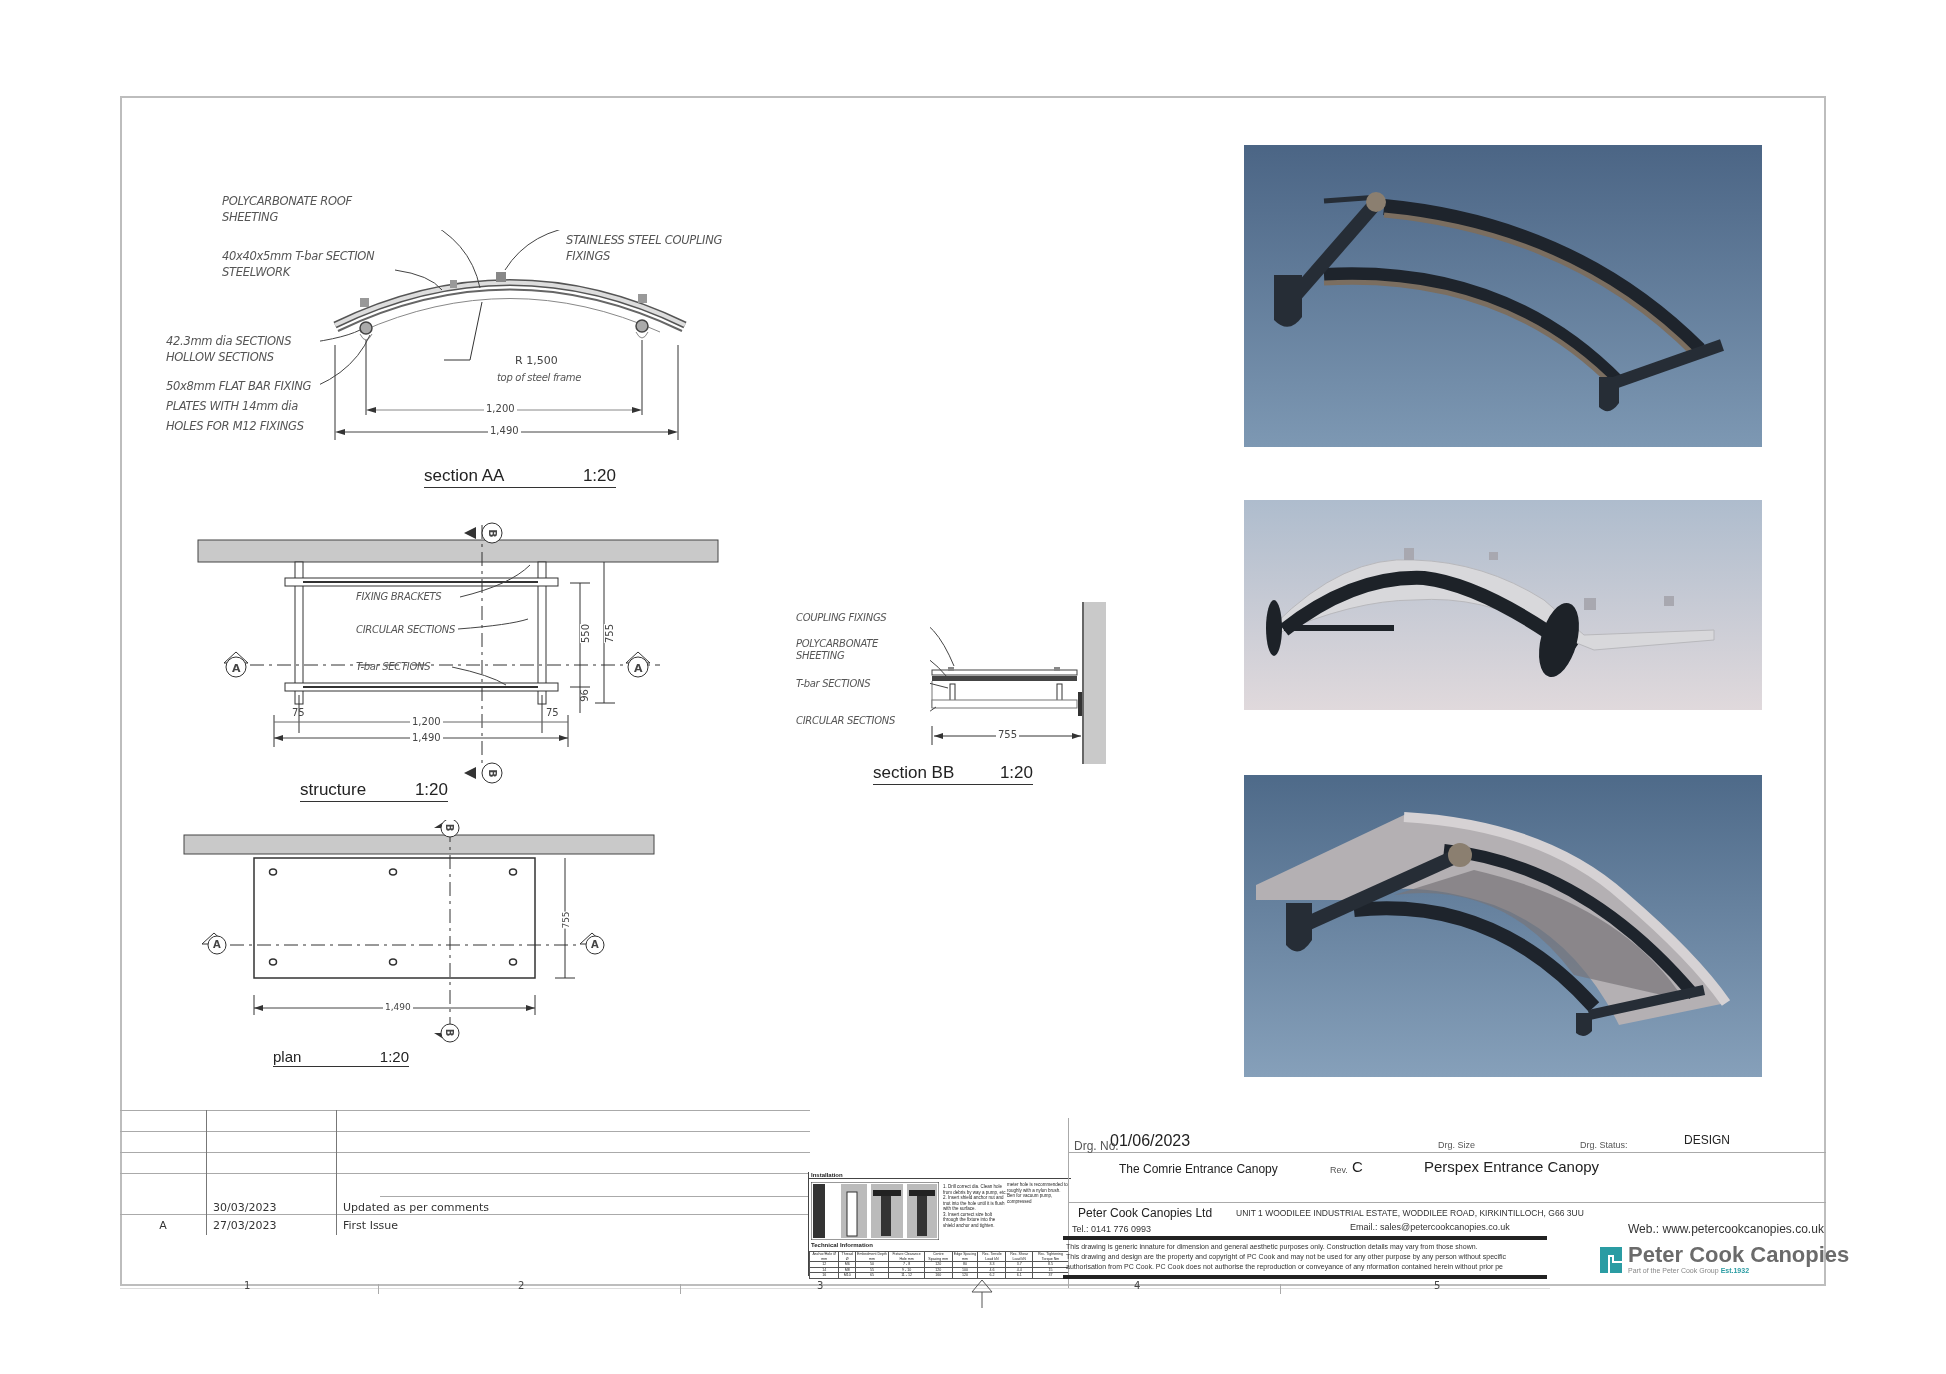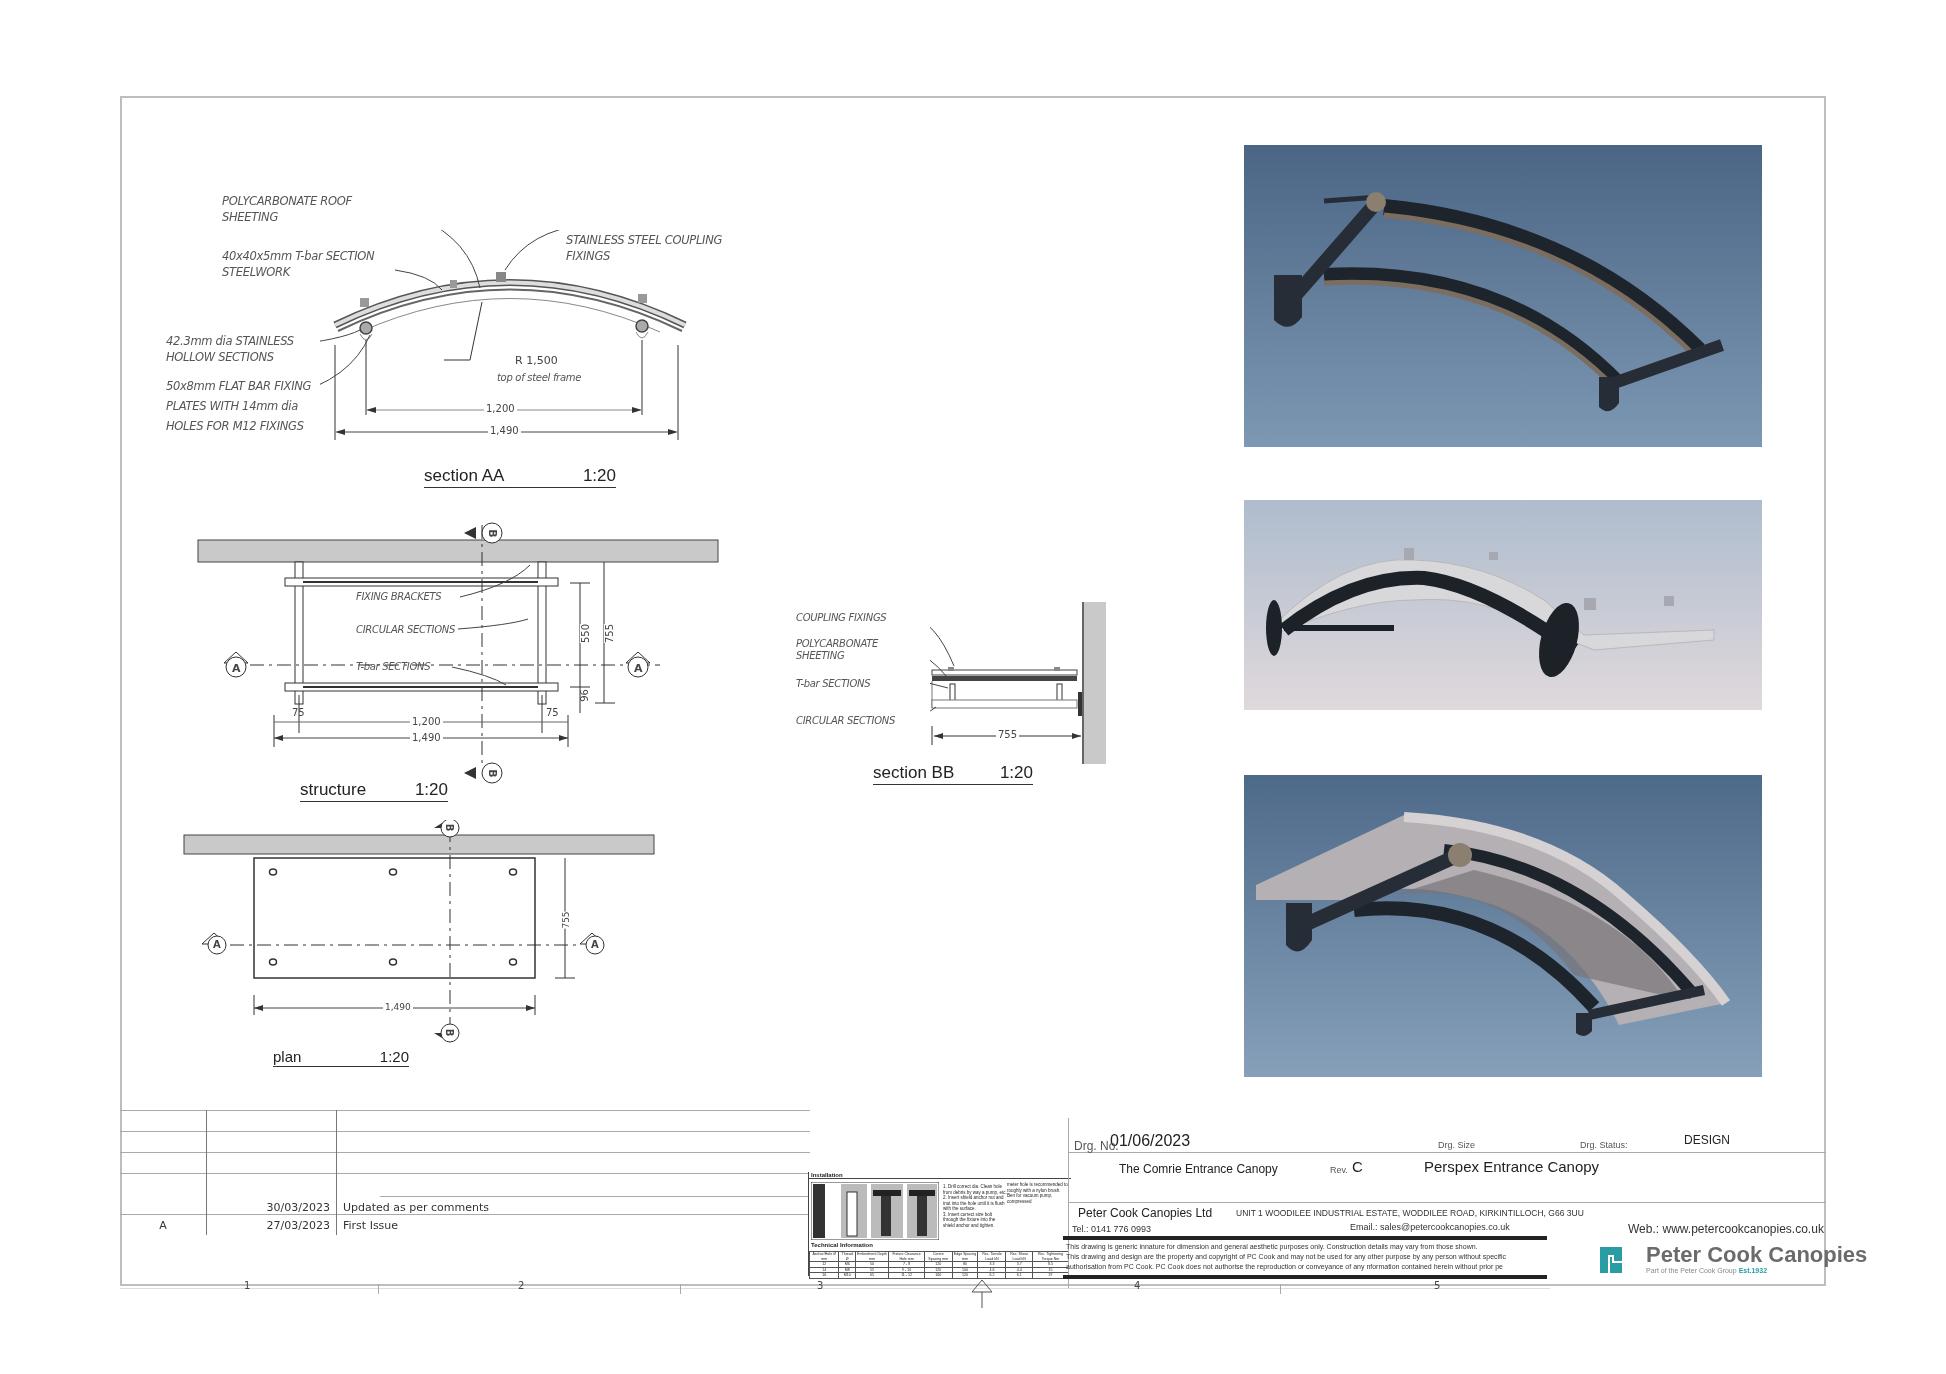--- a/index.html
+++ b/index.html
@@ -7,21 +7,21 @@
   .abs { position:absolute; }
   .frame { position:absolute; left:120px; top:96px; width:1706px; height:1190px; border:2px solid #bdbdbd; box-sizing:border-box; }
   .note { font-family:"DejaVu Sans", sans-serif; font-style:italic; font-size:11.5px; color:#555; letter-spacing:-0.3px; line-height:16px; white-space:nowrap; }
   .dim { font-family:"DejaVu Sans", sans-serif; font-size:10px; color:#444; white-space:nowrap; }
   .view-title { font-family:"Liberation Sans", sans-serif; font-size:17px; color:#222; border-bottom:1.5px solid #333; white-space:nowrap; display:flex; justify-content:space-between; padding-bottom:1px; }
   .render { position:absolute; overflow:hidden; }
   .tb { position:absolute; font-family:"Liberation Sans", sans-serif; white-space:nowrap; }
   .rev-table { position:absolute; left:120px; top:1110px; width:690px; border-collapse:collapse; font-size:11px; font-family:"DejaVu Sans", sans-serif; }
   .rev-table td { border-top:1px solid #aaa; height:20px; padding:0 6px; color:#333; }
   .rev-table td.c1 { width:74px; text-align:center; border-right:1px solid #777; }
-  .rev-table td.c2 { width:117px; text-align:right; border-right:1px solid #777; }
+  .rev-table td.c2 { width:117px; text-align:left; border-right:1px solid #777; }
   .tech-table { border-collapse:collapse; font-size:3.6px; width:260px; }
   .tech-table td { border:0.5px solid #555; padding:0 1px; text-align:center; line-height:4.5px; }
   .col-num { position:absolute; top:1280px; font-size:10px; color:#444; font-family:"DejaVu Sans", sans-serif; }
 </style>
 </head>
 <body>
 
 <div class="frame"></div>
 
 <div>
@@ -68,21 +68,21 @@
   </div>
   <div class="note abs" style="left:222px;top:248px">
     <div>40x40x5mm T-bar SECTION</div>
     <div>STEELWORK</div>
   </div>
   <div class="note abs" style="left:566px;top:232px">
     <div>STAINLESS STEEL COUPLING</div>
     <div>FIXINGS</div>
   </div>
   <div class="note abs" style="left:166px;top:333px">
-    <div>42.3mm dia STAINLESS</div>
+    <div>42.3mm dia SECTIONS</div>
     <div>HOLLOW SECTIONS</div>
   </div>
   <div class="note abs" style="left:166px;top:378px">
     <div style="margin-bottom:4px">50x8mm FLAT BAR FIXING</div>
     <div style="margin-bottom:4px">PLATES WITH 14mm dia</div>
     <div>HOLES FOR M12 FIXINGS</div>
   </div>
   <div class="dim abs" style="left:515px;top:354px;font-size:11px">R 1,500</div>
   <div class="note abs" style="left:497px;top:370px;font-size:10px">top of steel frame</div>
   <div class="dim abs" style="left:484px;top:403px;background:#fff;padding:0 2px">1,200</div>
@@ -420,21 +420,21 @@
     <div>This drawing and design are the property and copyright of PC Cook and may not be used for any other purpose by any person without specific</div>
     <div>authorisation from PC Cook. PC Cook does not authorise the reproduction or conveyance of any nformation contained herein without prior pe</div>
   </div>
   <div class="abs" style="left:1063px;top:1275px;width:484px;height:4px;background:#222"></div>
 
   <div class="abs" style="left:1600px;top:1244px;display:flex;align-items:center">
     <svg width="24" height="26">
       <path d="M0,0 H22 V14 H14 V8 H8 V26 H0 Z" fill="#2a9ca3"></path>
       <path d="M10,10 H12 V16 H22 V26 H10 Z" fill="#2a9ca3"></path>
     </svg>
-    <div style="margin-left:22px">
+    <div style="margin-left:4px">
       <div style="font-size:22px;font-weight:bold;color:#6b6b6b;line-height:22px">Peter Cook Canopies</div>
       <div style="font-size:7px;color:#888;line-height:9px">
         <span>Part of the Peter Cook Group</span>
         <span style="color:#2a9ca3;font-weight:bold">Est.1932</span>
       </div>
     </div>
   </div>
 </div>
 
 <div class="abs" style="left:120px;top:1288px;width:1430px;border-top:1px solid #ddd"></div>

